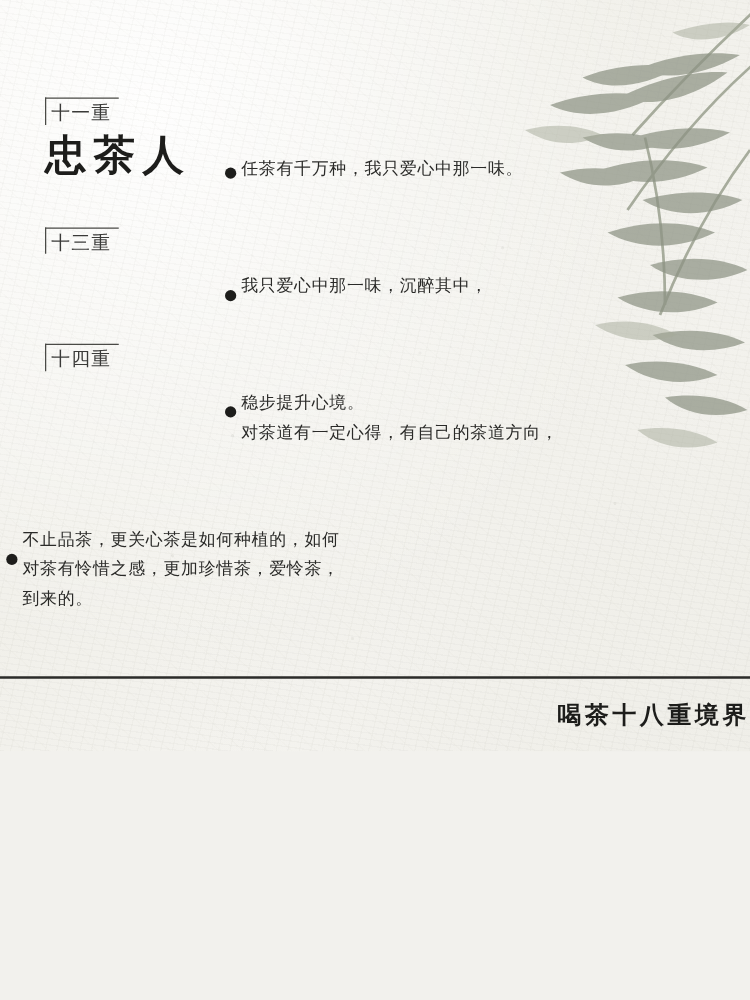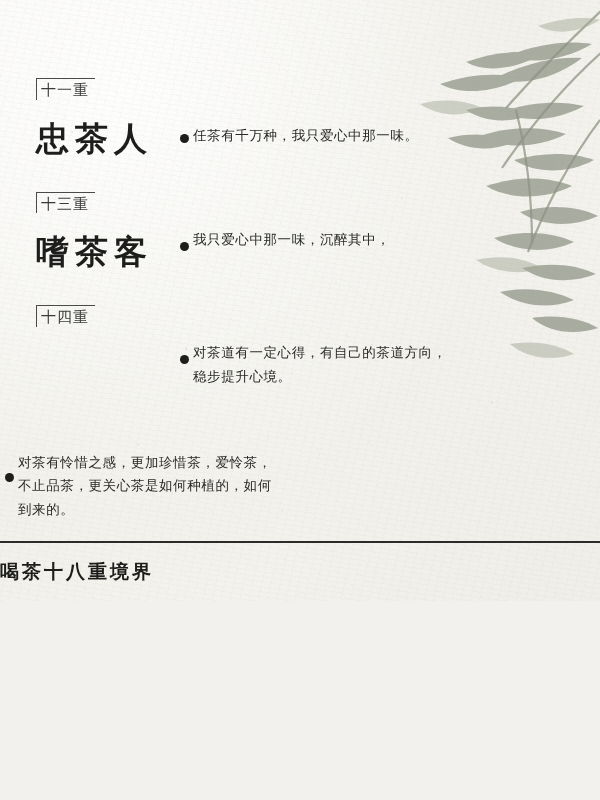--- a/index.html
+++ b/index.html
@@ -94,21 +94,21 @@
     white-space: nowrap;
   }
 
   .title {
     font-family: "DejaVu Serif", serif;
     font-size: 33px;
     font-weight: 700;
     color: #1d1d1b;
     letter-spacing: 6px;
     line-height: 1.15;
-    margin-top: 20px;
+    margin-top: 5px;
     white-space: nowrap;
   }
 
   .bullet {
     flex: 0 0 18px;
     width: 18px;
     display: flex;
     justify-content: center;
     align-items: flex-start;
     padding-top: 52px;
@@ -151,21 +151,21 @@
 
   .footer {
     position: absolute;
     left: 0;
     right: 0;
     bottom: 0;
     height: 58px;
     border-top: 2px solid #2b2b29;
     display: flex;
     align-items: center;
-    justify-content: flex-start;
+    justify-content: flex-end;
     background: transparent;
     z-index: 6;
   }
   .footer-text {
     font-family: "DejaVu Serif", serif;
     font-size: 19px;
     font-weight: 700;
     color: #1d1d1b;
     letter-spacing: 3px;
   }
@@ -222,50 +222,49 @@
       </div>
       <div class="desc">
         <div class="desc-line">任茶有千万种，我只爱心中那一味。</div>
       </div>
     </div>
 
 
     <div class="entry entry-3">
       <div class="entry-left">
         <div class="rank">十三重</div>
-        <div class="title">嗜茶客</div>
       </div>
       <div class="bullet">
         <div class="bullet-dot"></div>
       </div>
       <div class="desc">
         <div class="desc-line">我只爱心中那一味，沉醉其中，</div>
       </div>
     </div>
 
     <div class="entry entry-4">
       <div class="entry-left">
         <div class="rank">十四重</div>
       </div>
       <div class="bullet">
         <div class="bullet-dot"></div>
       </div>
       <div class="desc">
+        <div class="desc-line">稳步提升心境。</div>
         <div class="desc-line">对茶道有一定心得，有自己的茶道方向，</div>
-        <div class="desc-line">稳步提升心境。</div>
       </div>
     </div>
 
     <div class="entry entry-5">
       <div class="bullet">
         <div class="bullet-dot"></div>
       </div>
       <div class="desc">
+        <div class="desc-line">不止品茶，更关心茶是如何种植的，如何</div>
         <div class="desc-line">对茶有怜惜之感，更加珍惜茶，爱怜茶，</div>
-        <div class="desc-line">不止品茶，更关心茶是如何种植的，如何</div>
         <div class="desc-line">到来的。</div>
       </div>
     </div>
 
   </div>
 
   <div class="footer">
     <div class="footer-text">喝茶十八重境界</div>
   </div>
 

